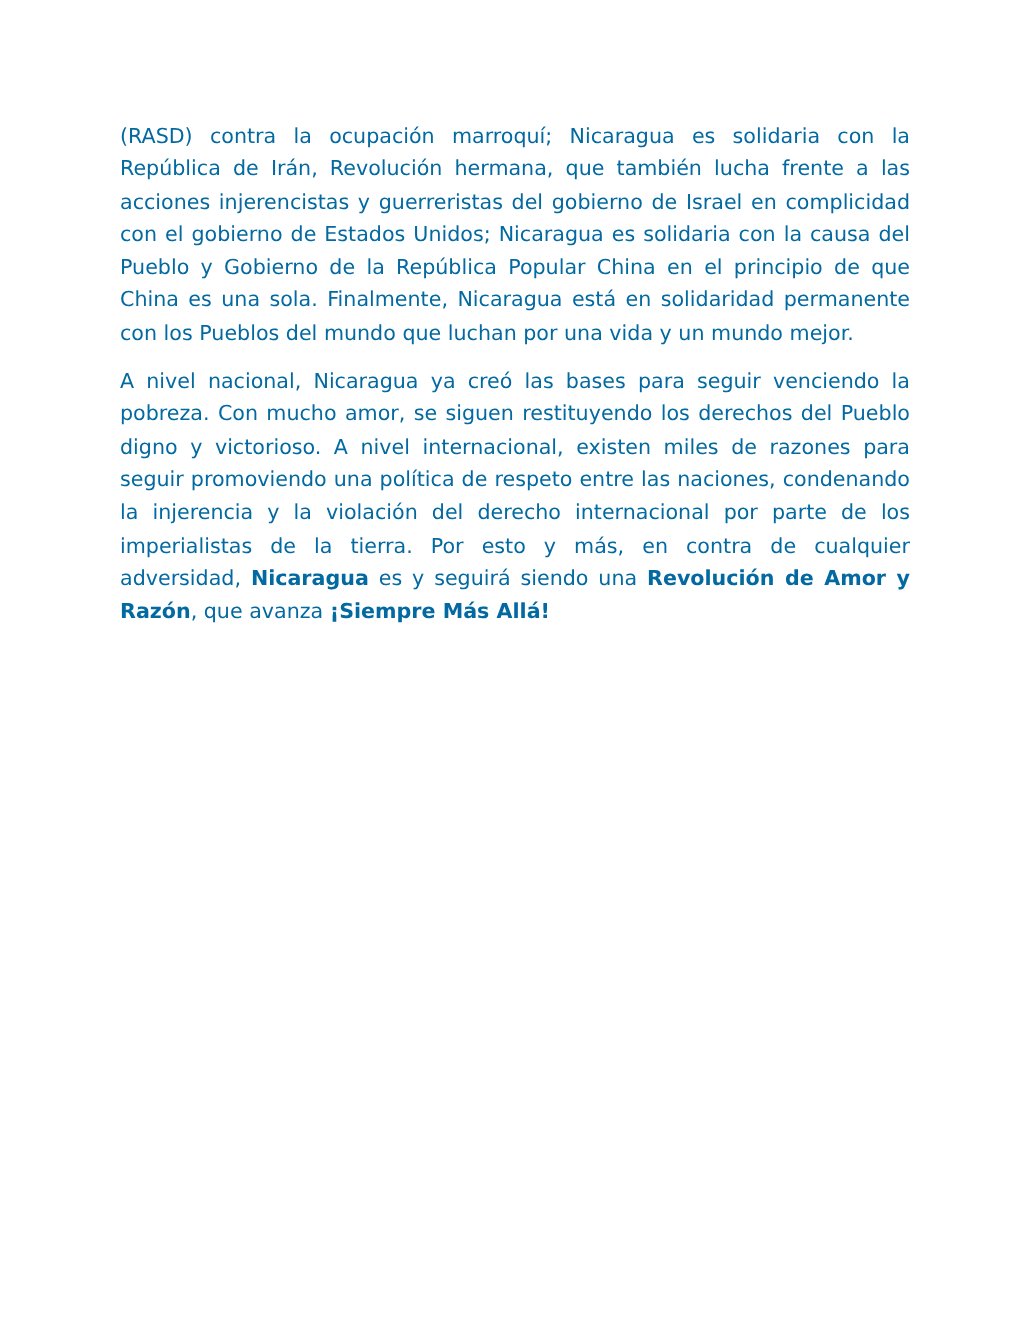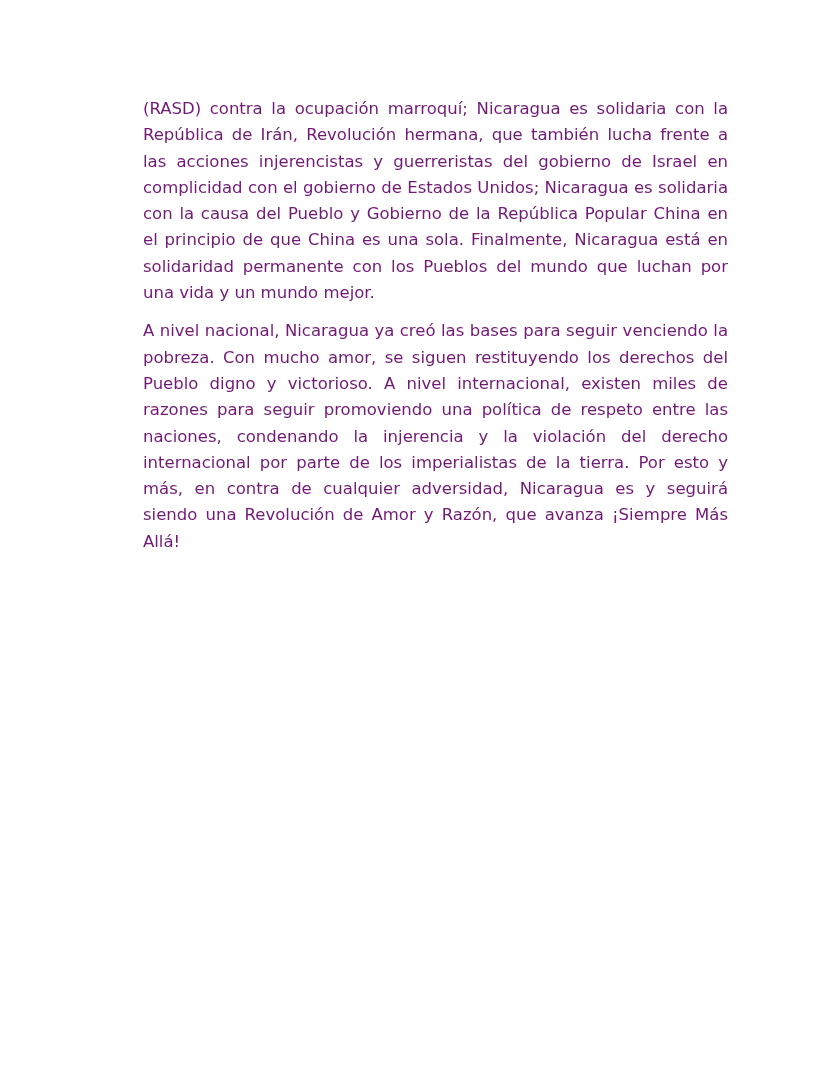--- a/index.html
+++ b/index.html
@@ -23,24 +23,24 @@
     font-family: "DejaVu Sans", "Liberation Sans", sans-serif;
     font-size: 16.5px;
     line-height: 26.3px;
     color: #000000;
   }
   .text-block p {
     margin: 0 0 12px 0;
     text-align: justify;
   }
   .text-block p span.bold {
-    font-weight: normal;
+    font-weight: bold;
   }
 </style>
 </head>
 <body style="background: rgb(255, 255, 255);">
 
 <div class="page">
-  <div class="text-block" style="color: #701a75; margin-left: 47px;">
+  <div class="text-block" style="color: #0369a1;">
       <p><span>(RASD) contra la ocupación marroquí; Nicaragua es solidaria con la República de Irán, Revolución hermana, que también lucha frente a las acciones injerencistas y guerreristas del gobierno de Israel en complicidad con el gobierno de Estados Unidos; Nicaragua es solidaria con la causa del Pueblo y Gobierno de la República Popular China en el principio de que China es una sola. Finalmente, Nicaragua está en solidaridad permanente con los Pueblos del mundo que luchan por una vida y un mundo mejor.</span></p>
       <p><span>A nivel nacional, Nicaragua ya creó las bases para seguir venciendo la pobreza. Con mucho amor, se siguen restituyendo los derechos del Pueblo digno y victorioso. A nivel internacional, existen miles de razones para seguir promoviendo una política de respeto entre las naciones, condenando la injerencia y la violación del derecho internacional por parte de los imperialistas de la tierra. Por esto y más, en contra de cualquier adversidad, </span><span class="bold">Nicaragua</span><span> es y seguirá siendo una </span><span class="bold">Revolución de Amor y Razón</span><span>, que avanza </span><span class="bold">¡Siempre Más Allá!</span></p>
     </div>
 </div>
 
 </body></html>

